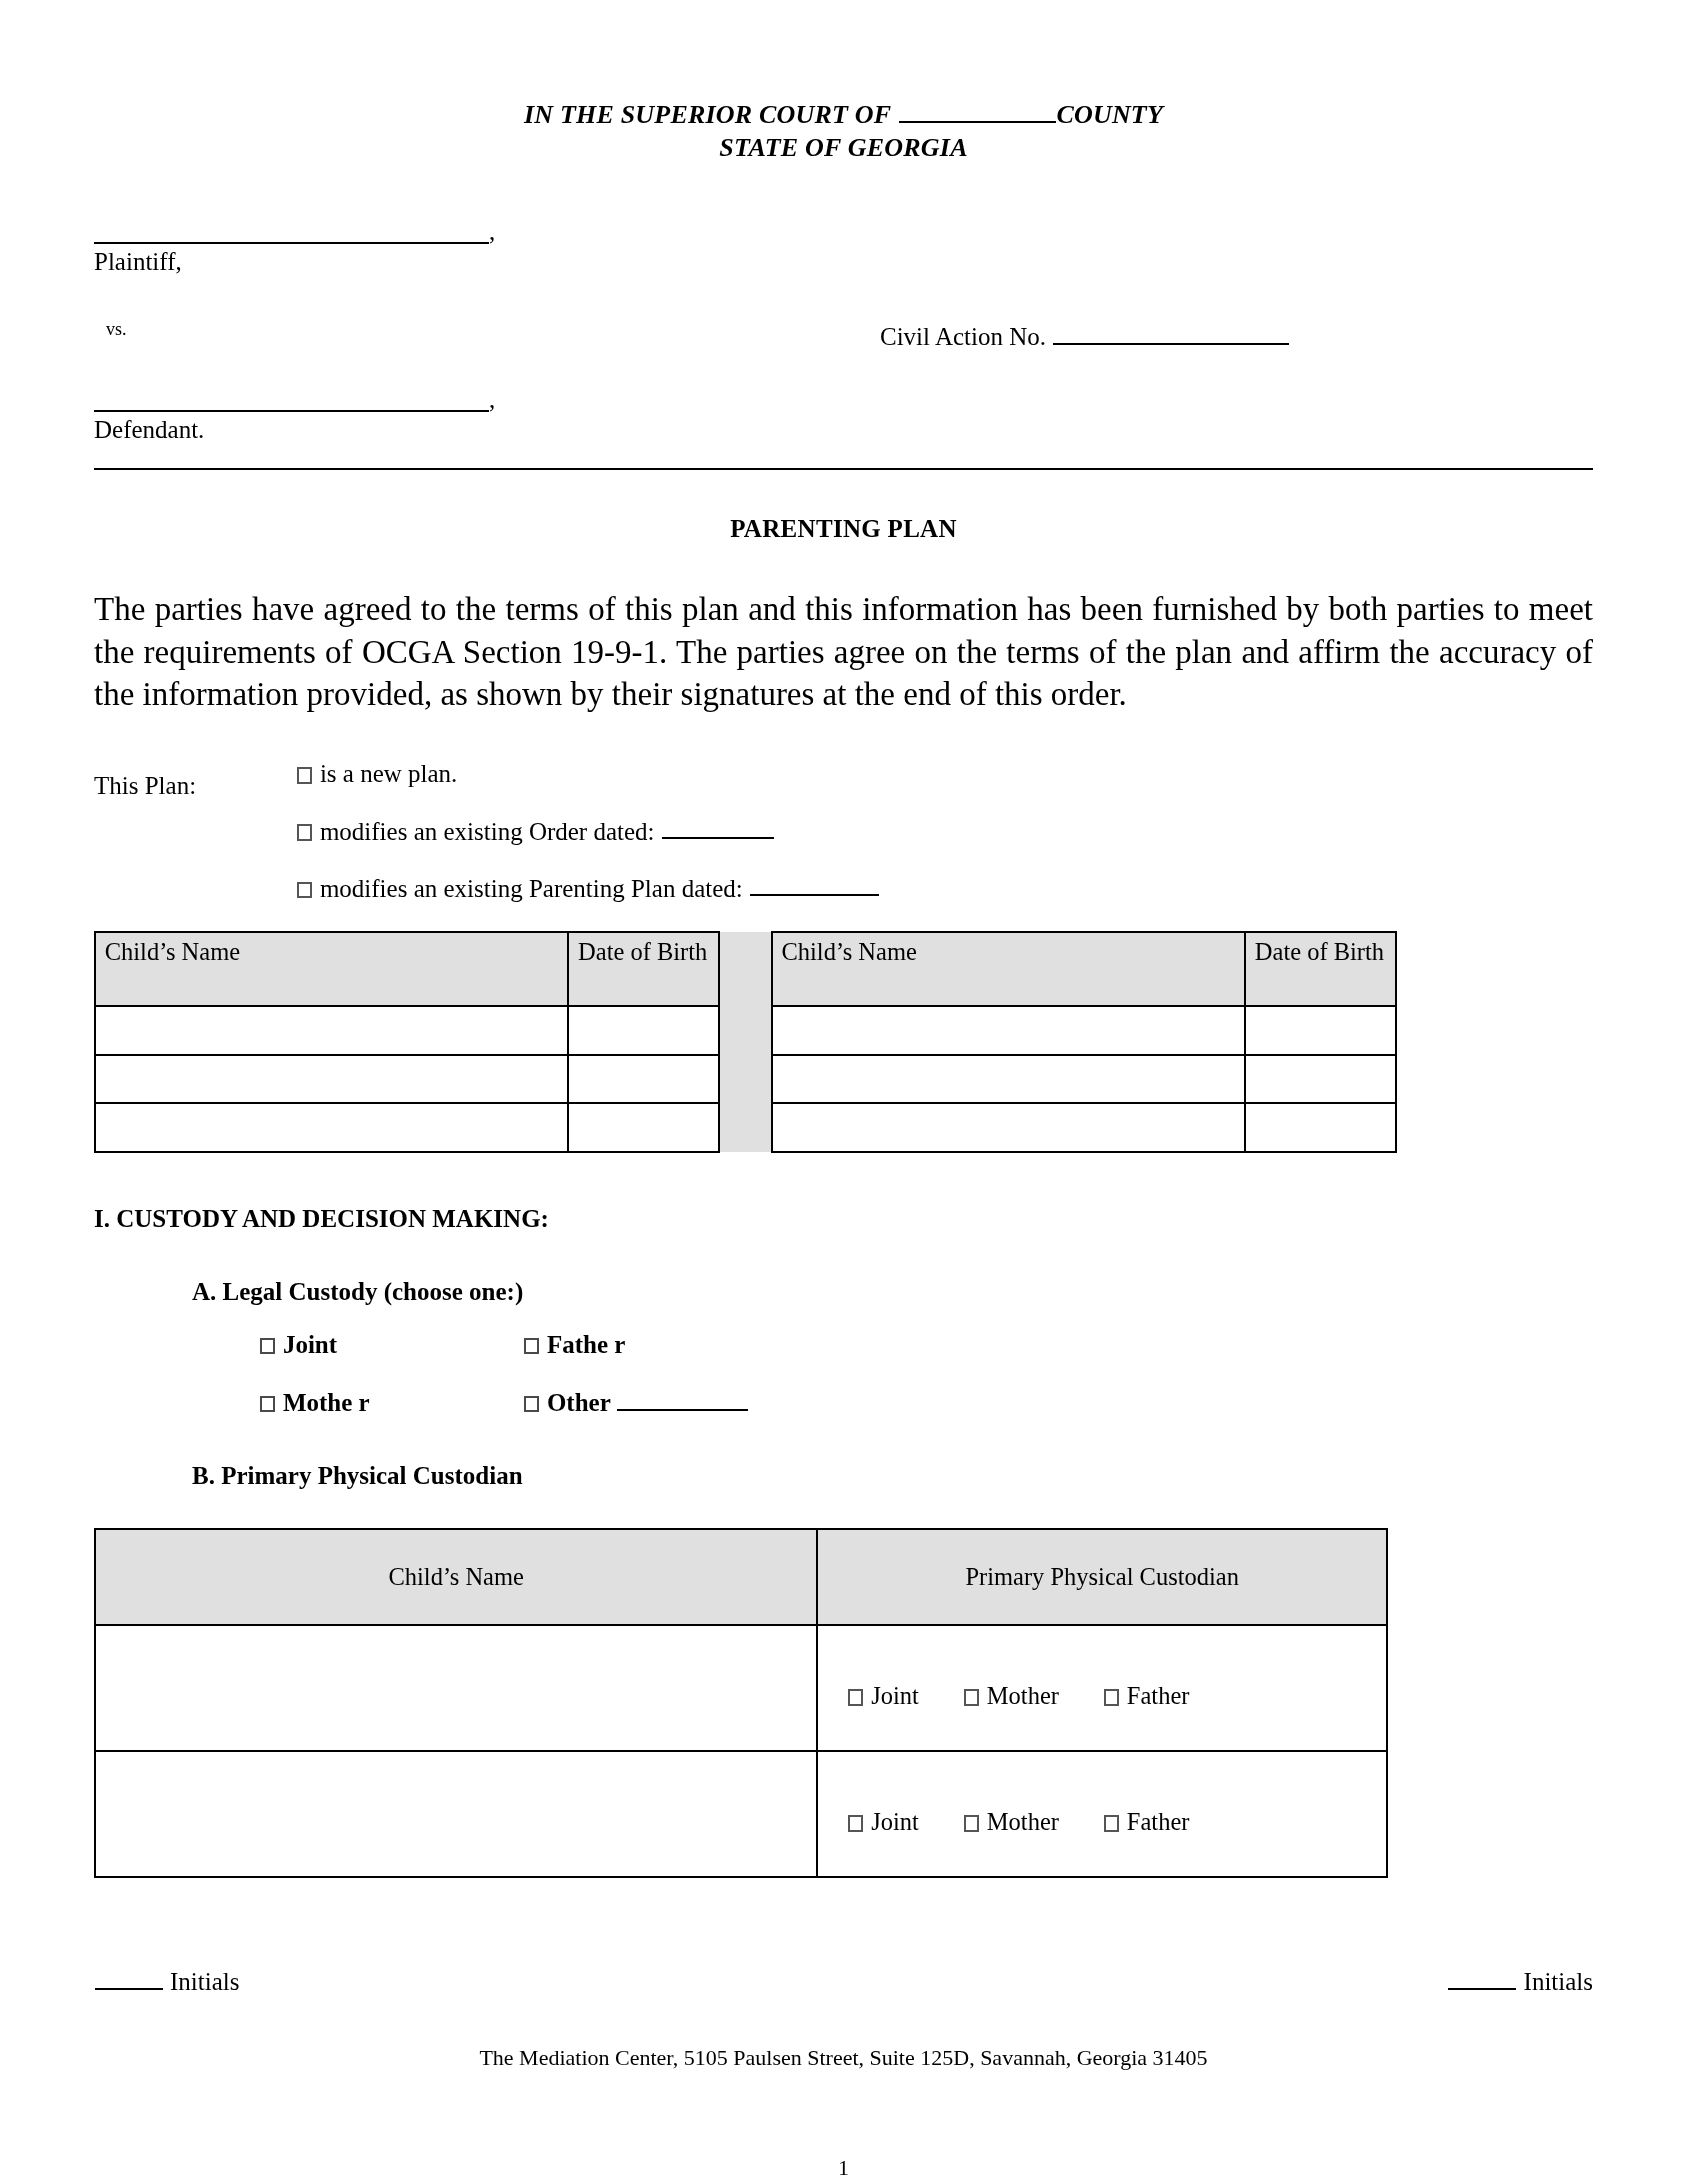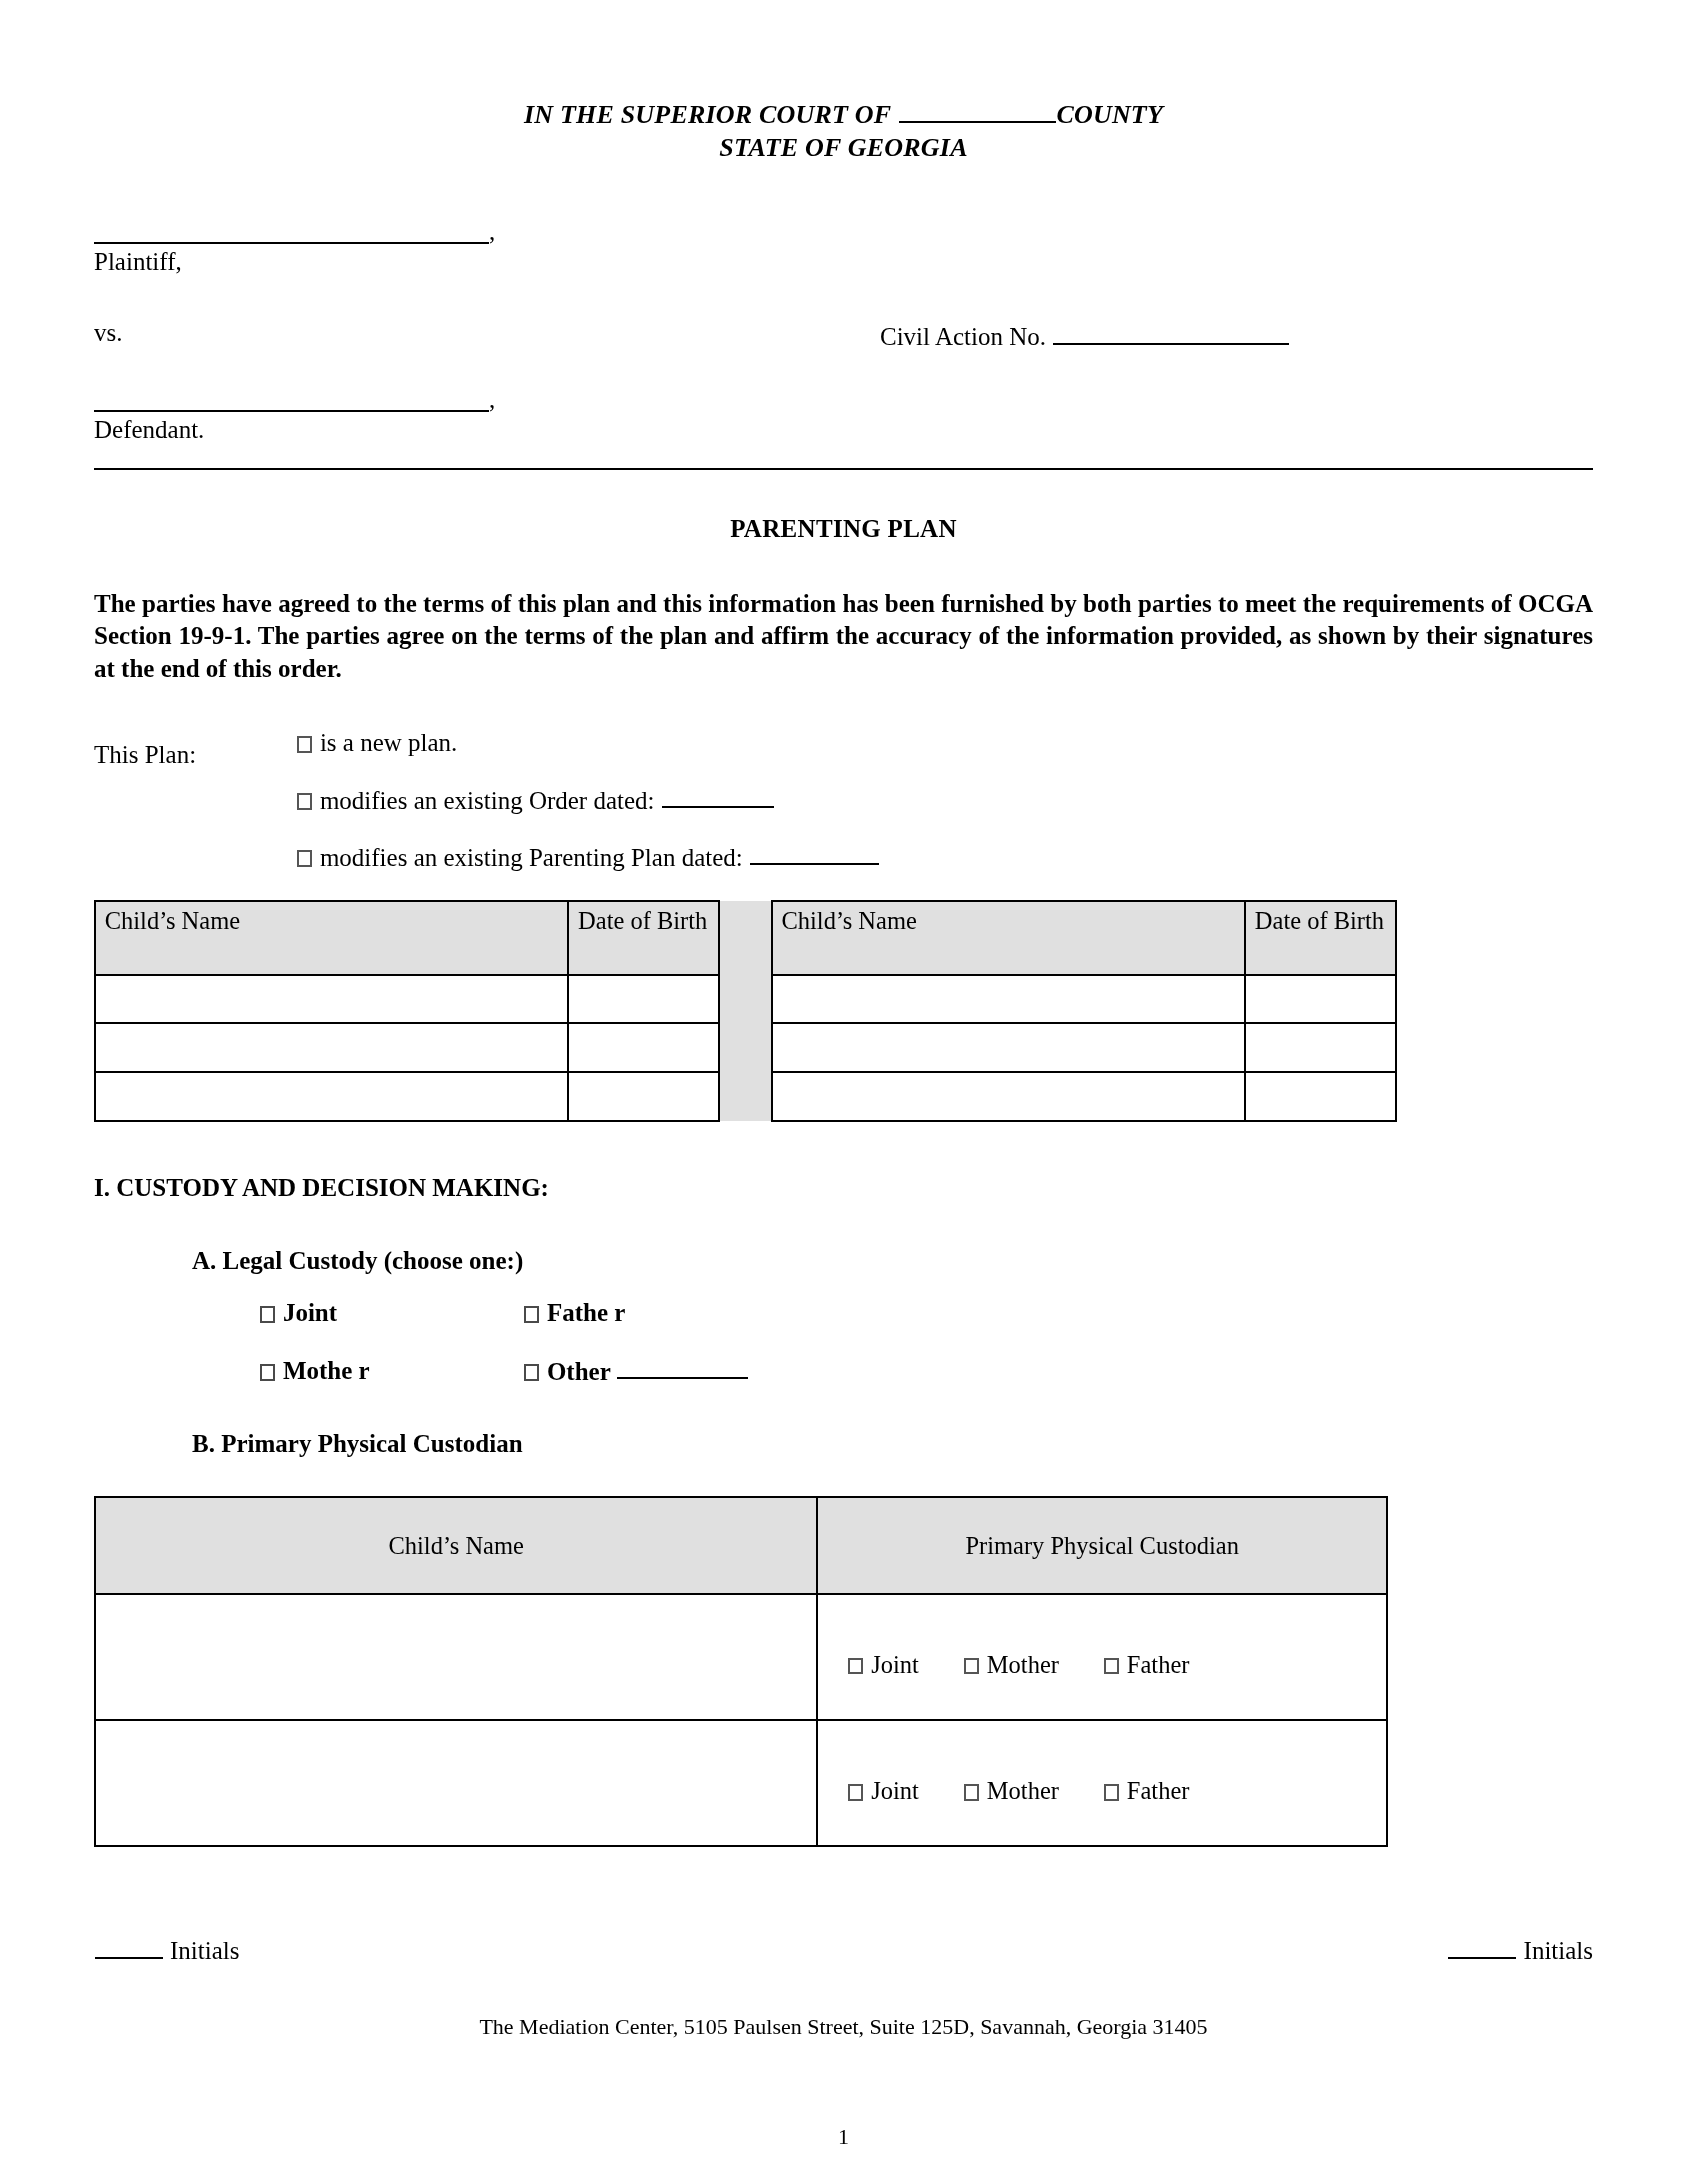--- a/index.html
+++ b/index.html
@@ -69,23 +69,23 @@
     font-size: 25px;
     line-height: 0.7;
   }
   .party-label {
     font-size: 25px;
     line-height: 1.12;
     margin-top: 3.5px;
   }
   .vs-label {
     position: absolute;
-    left: 0;
+    left: 12px;
     top: 96px;
-    font-size: 25px;
+    font-size: 18px;
   }
   .civil-action {
     position: absolute;
     left: 786px;
     top: 94px;
     font-size: 25px;
     white-space: nowrap;
   }
   .bi-civil { width: 236px; }
   .plaintiff-block { top: 0; }
@@ -102,24 +102,23 @@
     text-align: center;
     font-weight: bold;
     font-size: 25px;
     margin-top: 45px;
     letter-spacing: 0.3px;
   }
 
   
   .intro-para {
     margin-top: 45px;
-    font-size: 25px;
+    font-size: 33px;
     line-height: 1.30;
     text-align: justify;
-    font-weight: bold;
   }
 
   
   .this-plan {
     position: relative;
     margin-top: 44px;
     height: 131px;
     font-size: 25px;
   }
   .this-plan-label {

